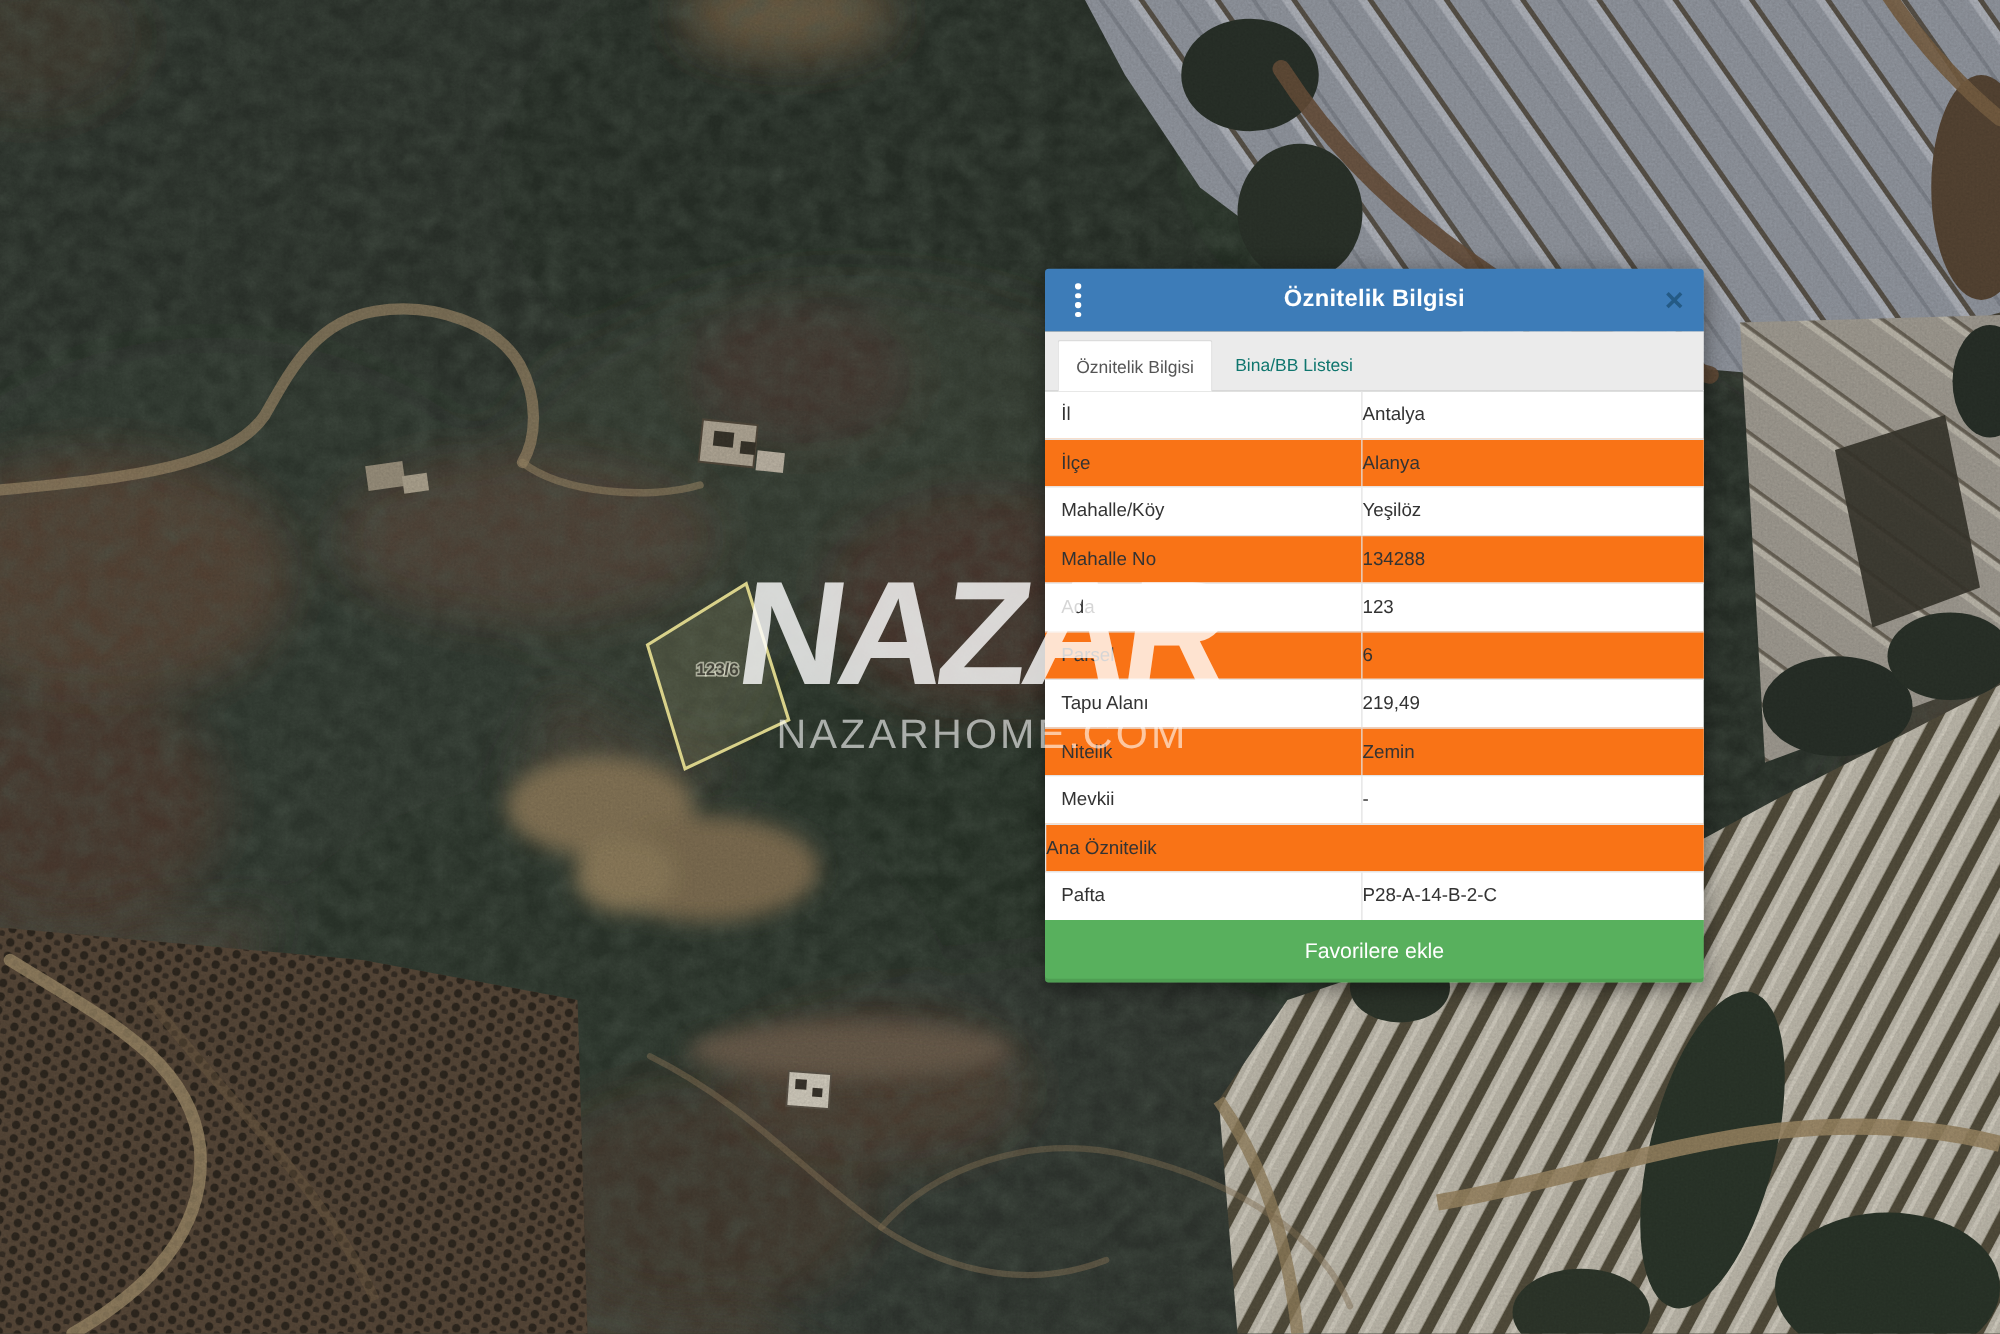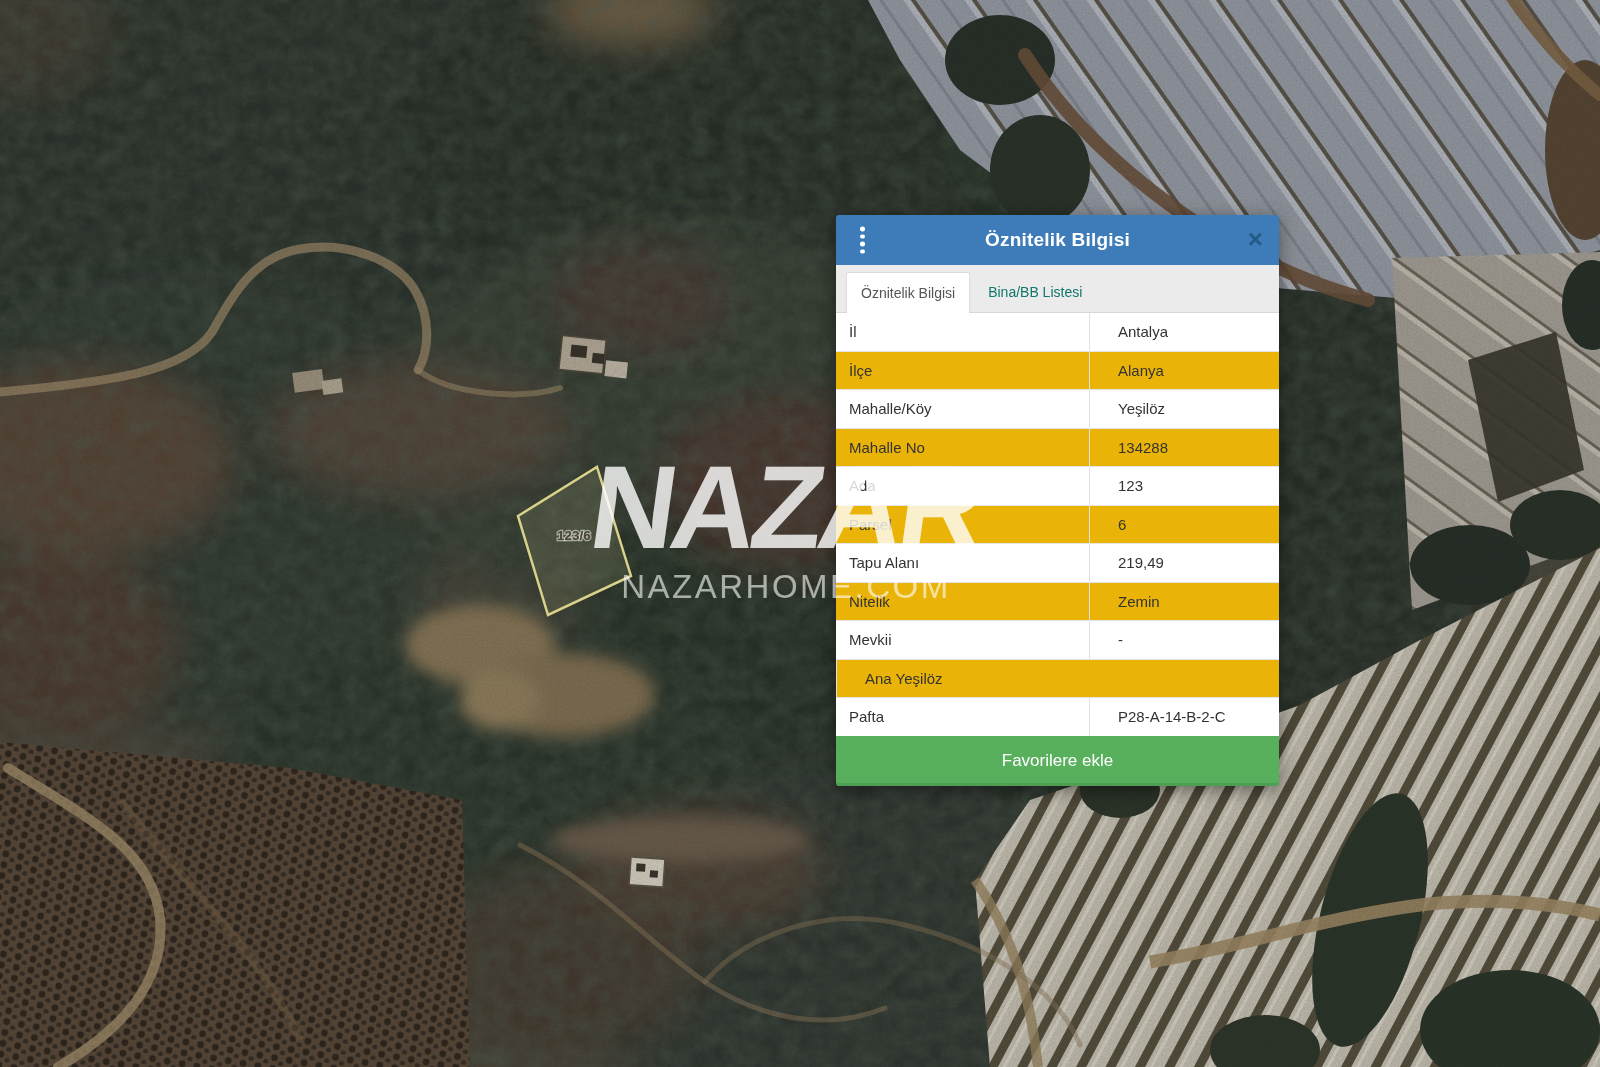--- a/index.html
+++ b/index.html
@@ -8,21 +8,21 @@
     background:#3a3a32;font-family:"Liberation Sans",sans-serif;
   }
   
   .map-svg{position:absolute;left:0;top:0;width:1600px;height:1067px;display:block;z-index:1;}
   .parcel-label{
     font-family:"Liberation Sans",sans-serif;font-size:13.5px;font-weight:bold;
     fill:#45453b;paint-order:stroke;stroke:rgba(250,250,230,.55);stroke-width:2.5px;
   }
   
   .dialog{
-    position:absolute;left:836px;top:215px;width:443px;z-index:40;
+    position:absolute;left:836px;top:215px;width:527px;z-index:40;
     border-radius:3px;box-shadow:0 4px 18px rgba(0,0,0,.45);
   }
   .dlg-header{
     height:50px;background:#3d7cb8;border-radius:3px 3px 0 0;
     position:relative;display:flex;align-items:center;justify-content:center;
   }
   .dlg-title{color:#fff;font-size:19px;font-weight:700;letter-spacing:.2px;}
   .kebab{position:absolute;left:24px;top:50%;transform:translateY(-50%);
     display:flex;flex-direction:column;gap:3px;cursor:pointer;}
   .kebab i{width:4.5px;height:4.5px;border-radius:50%;background:#fff;display:block;}
@@ -37,24 +37,24 @@
   .tab{height:40px;line-height:40px;padding:0 14px;font-size:14px;cursor:pointer;white-space:nowrap;}
   .tab.active{
     background:#fff;color:#555;border:1px solid #dcdcdc;border-bottom:none;
     margin-bottom:-1px;border-radius:2px 2px 0 0;
   }
   .tab.link{color:#0f766e;margin-left:4px;}
   .dlg-table{background:#fff;}
   .row{display:flex;height:37.5px;align-items:stretch;border-top:1px solid #e4e4e4;
     font-size:15px;color:#333;}
   .row:first-child{border-top:none;border-radius:15px;}
-  .row.alt{background:#eab308;}
+  .row.alt{background:#f97316;}
   .cell{display:flex;align-items:center;box-sizing:border-box;}
   .cell.label{width:253px;padding-left:13px;}
-  .cell.value{flex:1;padding-left:28px;border-left:1px solid #e2e2e2;}
+  .cell.value{flex:1;padding-left:0;border-left:1px solid #e2e2e2;}
   .dlg-btn{
     height:50px;background:#58b05d;color:#fff;display:flex;align-items:center;justify-content:center;
     font-size:17px;border-radius:0 0 3px 3px;cursor:pointer;
     box-shadow:inset 0 -3px 0 rgba(0,0,0,.10);
   }
   
   .watermark{
     position:absolute;left:786px;top:448px;transform:translateX(-50%);
     z-index:50;pointer-events:none;text-align:center;white-space:nowrap;
   }
@@ -253,21 +253,21 @@
     </div>
     <div class="row alt">
       <div class="cell label">Nitelik</div>
       <div class="cell value">Zemin</div>
     </div>
     <div class="row">
       <div class="cell label">Mevkii</div>
       <div class="cell value">-</div>
     </div>
     <div class="row alt">
-      <div class="cell value">Ana Yeşilöz</div>
+      <div class="cell value">Ana Öznitelik</div>
     </div>
     <div class="row">
       <div class="cell label">Pafta</div>
       <div class="cell value">P28-A-14-B-2-C</div>
     </div>
   </div>
 
   <div class="dlg-btn">Favorilere ekle</div>
 </div>
 

